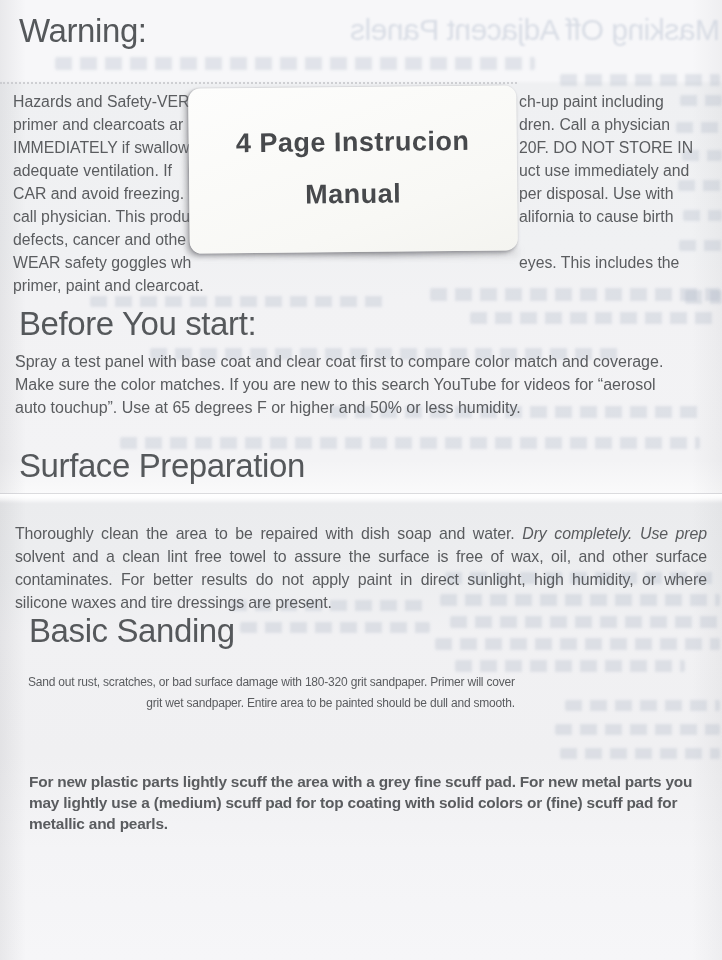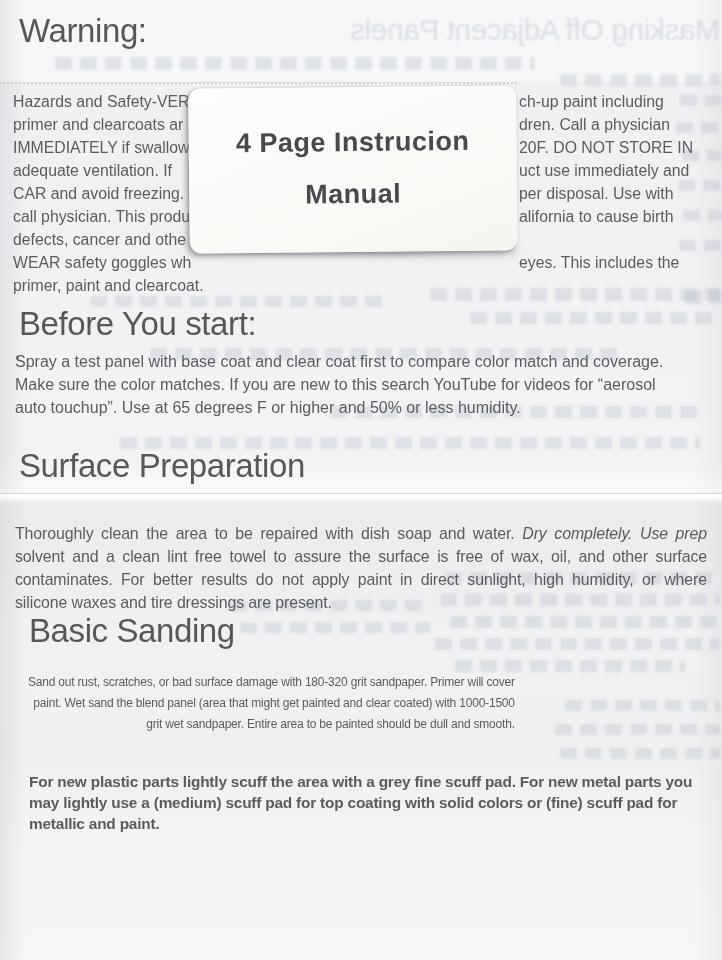--- a/index.html
+++ b/index.html
@@ -167,23 +167,22 @@
     <div class="sl just"><span>Thoroughly clean the area to be repaired with dish soap and water.  </span><span class="it">Dry completely. Use prep</span></div>
     <div class="sl just">solvent and a clean lint free towel to assure the surface is free of wax, oil, and other surface</div>
     <div class="sl just">contaminates. For better results do not apply paint in direct sunlight, high humidity, or where</div>
     <div class="sl">silicone waxes and tire dressings are present.</div>
   </div>
 
   <h1 class="h" id="basic-heading">Basic Sanding</h1>
 
   <div class="sand-para1">
     <div class="ln">Sand out rust, scratches, or bad surface damage with 180-320 grit sandpaper. Primer will cover</div>
-    <div class="ln">paint. Wet sand the blend panel (area that might get painted and clear coated) with 1000-1500</div>
     <div class="ln">grit wet sandpaper. Entire area to be painted should be dull and smooth.</div>
   </div>
 
   <div class="sand-para2">
     <div class="ln">For new plastic parts lightly scuff the area with a grey fine scuff pad. For new metal parts you</div>
     <div class="ln">may lightly use a (medium) scuff pad for top coating with solid colors or (fine) scuff pad for</div>
-    <div class="ln">metallic and paint.</div>
+    <div class="ln">metallic and pearls.</div>
   </div>
 
 </div>
 
 </body></html>

